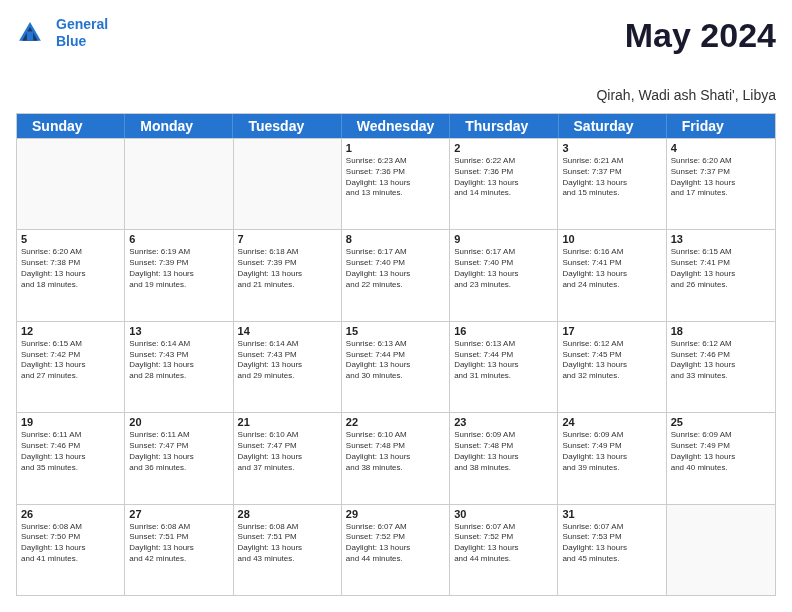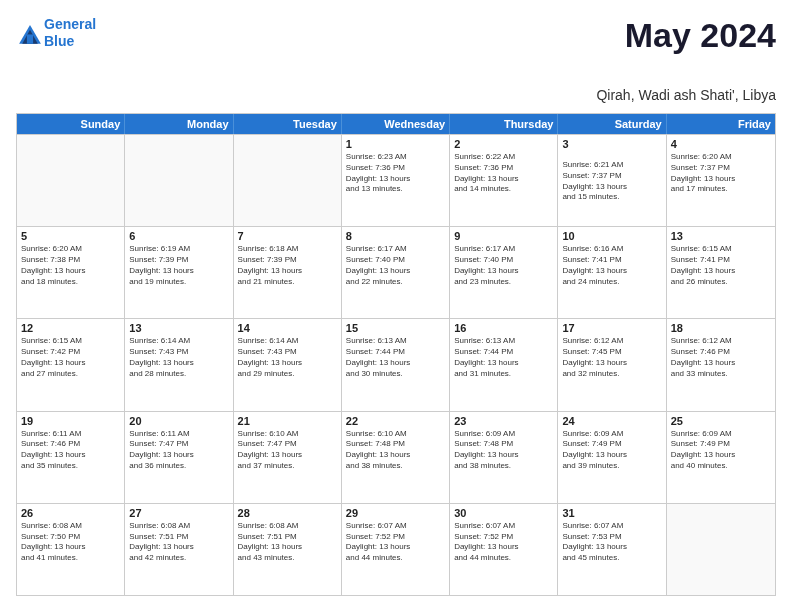--- a/index.html
+++ b/index.html
@@ -18,22 +18,22 @@
       flex-direction: column;
     }
     .header {
       display: flex;
       justify-content: space-between;
       align-items: flex-start;
       margin-bottom: 10px;
     }
     .logo {
       display: flex;
-      align-items: flex-end;
-      gap: 0;
+      align-items: center;
+      gap: 12px;
     }
     .logo-text {
       font-size: 14px;
       font-weight: bold;
       color: #1a1a2e;
       line-height: 1.2;
     }
     .logo-text span {
       color: #2575d0;
     }
@@ -60,24 +60,24 @@
       flex-direction: column;
       border: 1px solid #ccc;
     }
     .cal-header {
       display: grid;
       grid-template-columns: repeat(7, 1fr);
       background: #2575d0;
     }
     .cal-header-cell {
       color: #fff;
-      font-size: 11px;
+      font-size: 14px;
       font-weight: bold;
-      padding: 4px 4px;
-      text-align: right;
+      padding: 4px 15px;
+      text-align: left;
       border-right: 1px solid #4a90d9;
     }
     .cal-header-cell:last-child { border-right: none; }
     .cal-body {
       display: flex;
       flex-direction: column;
       flex: 1;
     }
     .cal-row {
       display: grid;
@@ -154,21 +154,21 @@
           </div>
           <div class="cal-cell">
             <div class="day-num">2</div>
             <div class="cell-text" style="white-space: pre-line;">Sunrise: 6:22 AM
 Sunset: 7:36 PM
 Daylight: 13 hours
 and 14 minutes.</div>
           </div>
           <div class="cal-cell">
             <div class="day-num">3</div>
-            <div class="cell-text" style="white-space: pre-line; margin-top: 8px;">Sunrise: 6:21 AM
+            <div class="cell-text" style="white-space: pre-line;">Sunrise: 6:21 AM
 Sunset: 7:37 PM
 Daylight: 13 hours
 and 15 minutes.</div>
           </div>
           <div class="cal-cell">
             <div class="day-num">4</div>
             <div class="cell-text" style="white-space: pre-line;">Sunrise: 6:20 AM
 Sunset: 7:37 PM
 Daylight: 13 hours
 and 17 minutes.</div>

